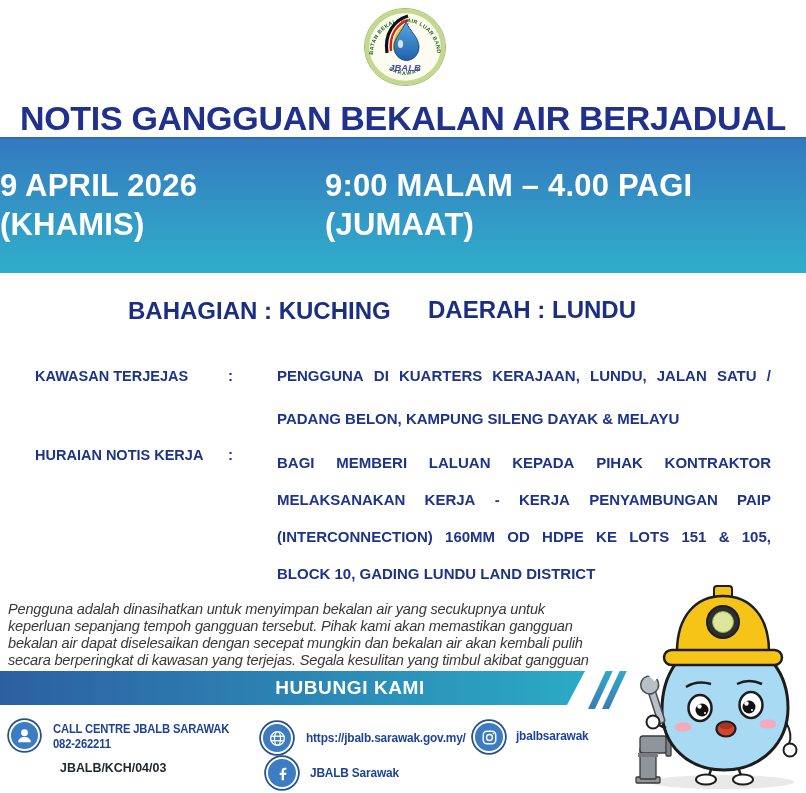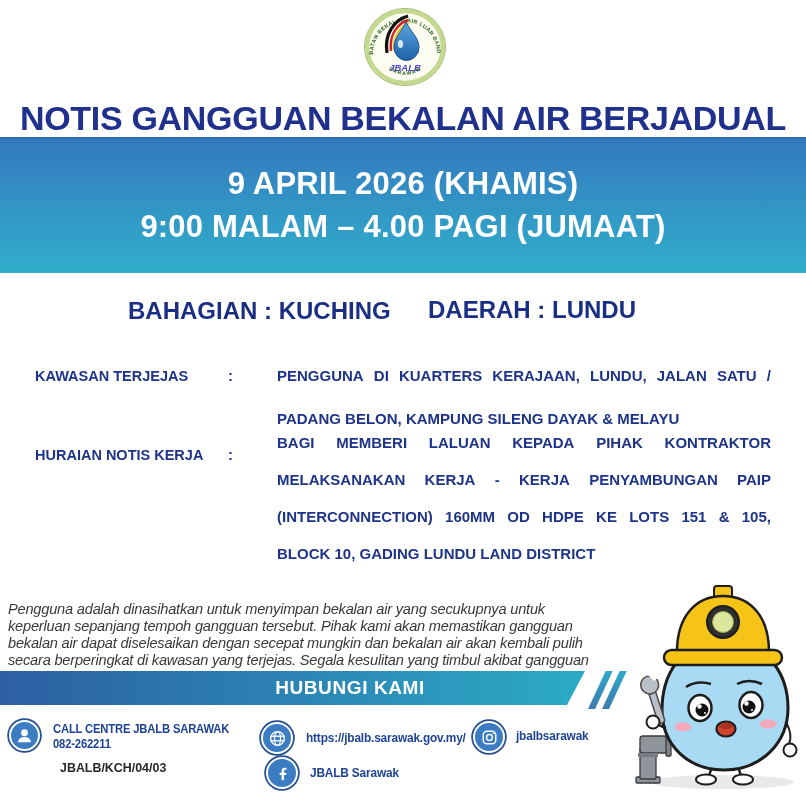--- a/index.html
+++ b/index.html
@@ -8,41 +8,41 @@
   .abs{position:absolute;}
 
   
   #title{left:0;top:99px;width:806px;text-align:center;font-size:34px;font-weight:bold;
          color:#20308D;letter-spacing:-0.3px;}
 
   
   #date-banner{left:0;top:137px;width:806px;height:136px;
                background:linear-gradient(180deg,#3379BF 0%,#329BC6 62%,#30AECB 100%);
                border-top:2px solid #2e6db2;box-sizing:border-box;
-               display:flex;flex-direction:column;align-items:center;justify-content:center;gap:4px;}
+               display:flex;flex-direction:row;align-items:center;justify-content:center;gap:4px;}
   #date-banner .bline{color:#ffffff;font-size:31px;font-weight:bold;letter-spacing:0.2px;line-height:1.25;}
 
   
   .region-text{font-size:24px;font-weight:bold;color:#1A2F84;}
   #bahagian{left:128px;top:297px;}
   #daerah{left:428px;top:296px;}
 
   
   .dlabel{font-size:14.5px;font-weight:bold;color:#1D3489;display:flex;align-items:center;}
   .dcolon{font-size:15px;font-weight:bold;color:#1D3489;display:flex;align-items:center;}
   .dbody{width:494px;font-size:15px;font-weight:bold;color:#1D3489;}
   .jline{display:flex;align-items:center;white-space:nowrap;}
   .jline.just{justify-content:space-between;}
   #kawasan-label{left:35px;top:354px;height:43px;}
   #kawasan-colon{left:228px;top:354px;height:43px;}
   #kawasan-body{left:277px;top:354px;}
   #kawasan-body .jline{height:43px;}
   #huraian-label{left:35px;top:436px;height:37px;}
   #huraian-colon{left:228px;top:436px;height:37px;}
-  #huraian-body{left:277px;top:424px;}
+  #huraian-body{left:277px;top:444px;}
   #huraian-body .jline{height:37px;}
 
   
   #disclaimer{left:8px;top:601px;width:584px;font-size:14.6px;font-style:italic;
               color:#383838;line-height:17px;letter-spacing:-0.2px;}
 
   
   #footer-bar{left:0;top:671px;width:604px;height:34px;
               background:linear-gradient(90deg,#2C5FA2 0%,#2BB3C9 100%);
               clip-path:polygon(0 0,585px 0,567px 100%,0 100%);

